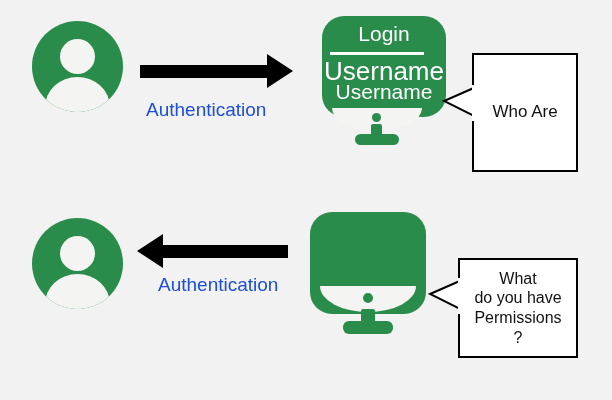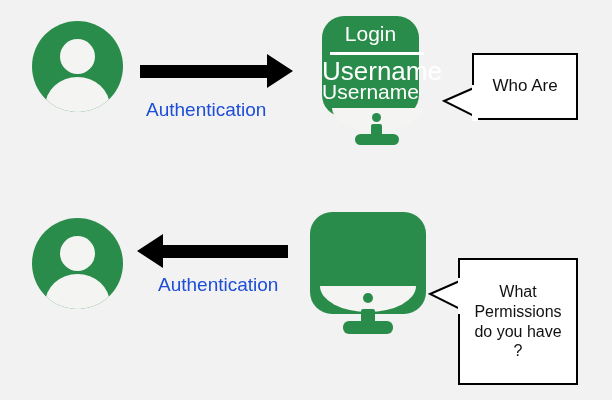--- a/index.html
+++ b/index.html
@@ -136,33 +136,33 @@
 
   <div class="avatar" style="left:32px; top:21px; width:91px; height:91px; background:#2a8c4a;">
     <div class="head" style="left:28px; top:18px; width:35px; height:35px;"></div>
     <div class="body" style="left:13px; top:56px; width:65px; height:60px;"></div>
   </div>
 
   <div class="arrow-shaft" style="left:140px; top:65px; width:128px; height:13px;"></div>
   <div class="arrow-head right" style="left:267px; top:54px;"></div>
   <div class="arrow-label" style="left:146px; top:99px; font-size:19px;">Authentication</div>
 
-  <div class="monitor" style="left:322px; top:16px; width:97px; height:124px;">
+  <div class="monitor" style="left:322px; top:16px; width:124px; height:124px;">
     <div class="screen" style="height:101px; background:#2a8c4a;"></div>
     <div class="label" style="top:7px; font-size:21px;">Login</div>
     <div class="divider" style="left:8px; top:36px; width:94px;"></div>
     <div class="label" style="top:41px; font-size:26px;">Username</div>
     <div class="label" style="top:65px; font-size:21px;">Username</div>
     <div class="tray" style="left:10px; top:92px; width:90px; height:22px;"></div>
     <div class="dot" style="left:50px; top:97px; width:9px; height:9px; background:#2a8c4a;"></div>
     <div class="stem" style="left:49px; top:108px; width:11px; height:14px; background:#2a8c4a;"></div>
     <div class="base" style="left:33px; top:118px; width:44px; height:11px; background:#2a8c4a;"></div>
   </div>
 
-  <div class="bubble" style="left:472px; top:53px; width:106px; height:67px;">
+  <div class="bubble" style="left:472px; top:53px; width:106px; height:119px;">
     <div class="tail" style="top:30px;">
       <svg width="36" height="36" viewBox="0 0 36 36">
         <polygon points="34,2 2,16 34,32" fill="#ffffff" stroke="#000000" stroke-width="2"></polygon>
         <rect x="30" y="0" width="8" height="36" fill="#ffffff"></rect>
       </svg>
     </div>
     <div class="text" style="font-size:17px;">
       <div>Who Are</div>
     </div>
   </div>
@@ -177,28 +177,28 @@
   <div class="arrow-label" style="left:158px; top:274px; font-size:19px;">Authentication</div>
 
   <div class="monitor" style="left:310px; top:212px; width:116px; height:124px;">
     <div class="screen" style="height:102px; background:#2a8c4a;"></div>
     <div class="tray" style="left:10px; top:74px; width:96px; height:26px;"></div>
     <div class="dot" style="left:53px; top:81px; width:10px; height:10px; background:#2a8c4a;"></div>
     <div class="stem" style="left:51px; top:97px; width:14px; height:16px; background:#2a8c4a;"></div>
     <div class="base" style="left:33px; top:109px; width:50px; height:13px; background:#2a8c4a;"></div>
   </div>
 
-  <div class="bubble" style="left:458px; top:258px; width:120px; height:127px;">
+  <div class="bubble" style="left:458px; top:258px; width:120px; height:100px;">
     <div class="tail" style="top:18px;">
       <svg width="36" height="36" viewBox="0 0 36 36">
         <polygon points="34,2 2,16 34,32" fill="#ffffff" stroke="#000000" stroke-width="2"></polygon>
         <rect x="30" y="0" width="8" height="36" fill="#ffffff"></rect>
       </svg>
     </div>
     <div class="text" style="font-size:16px;">
       <div>What</div>
+      <div>do you have</div>
       <div>Permissions</div>
-      <div>do you have</div>
       <div>?</div>
     </div>
   </div>
 
 </div>
 
 </body></html>

